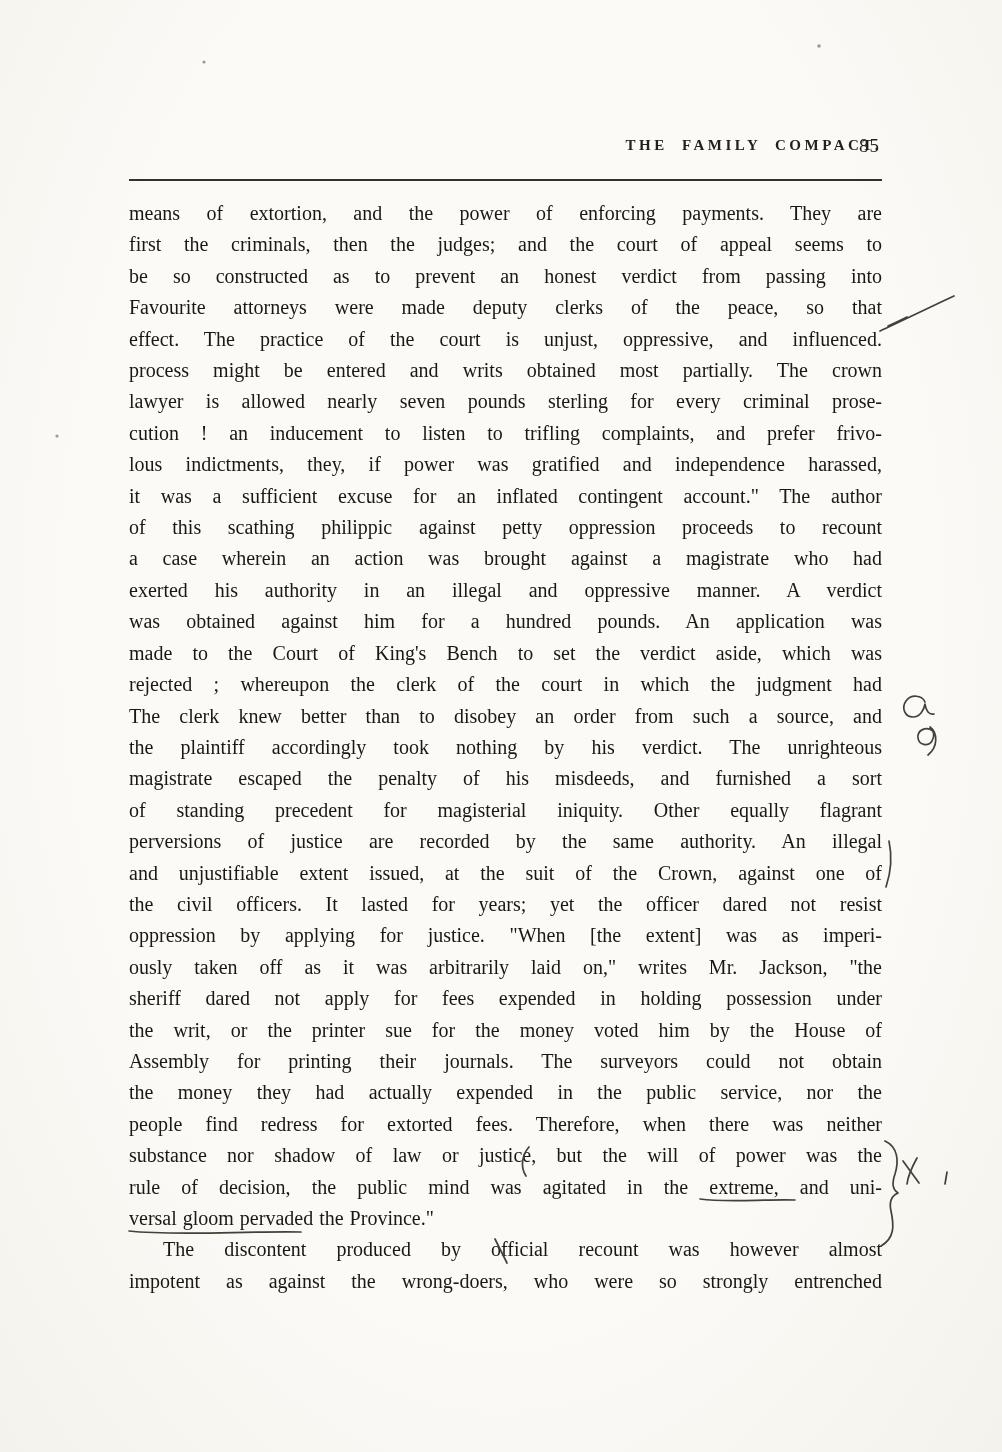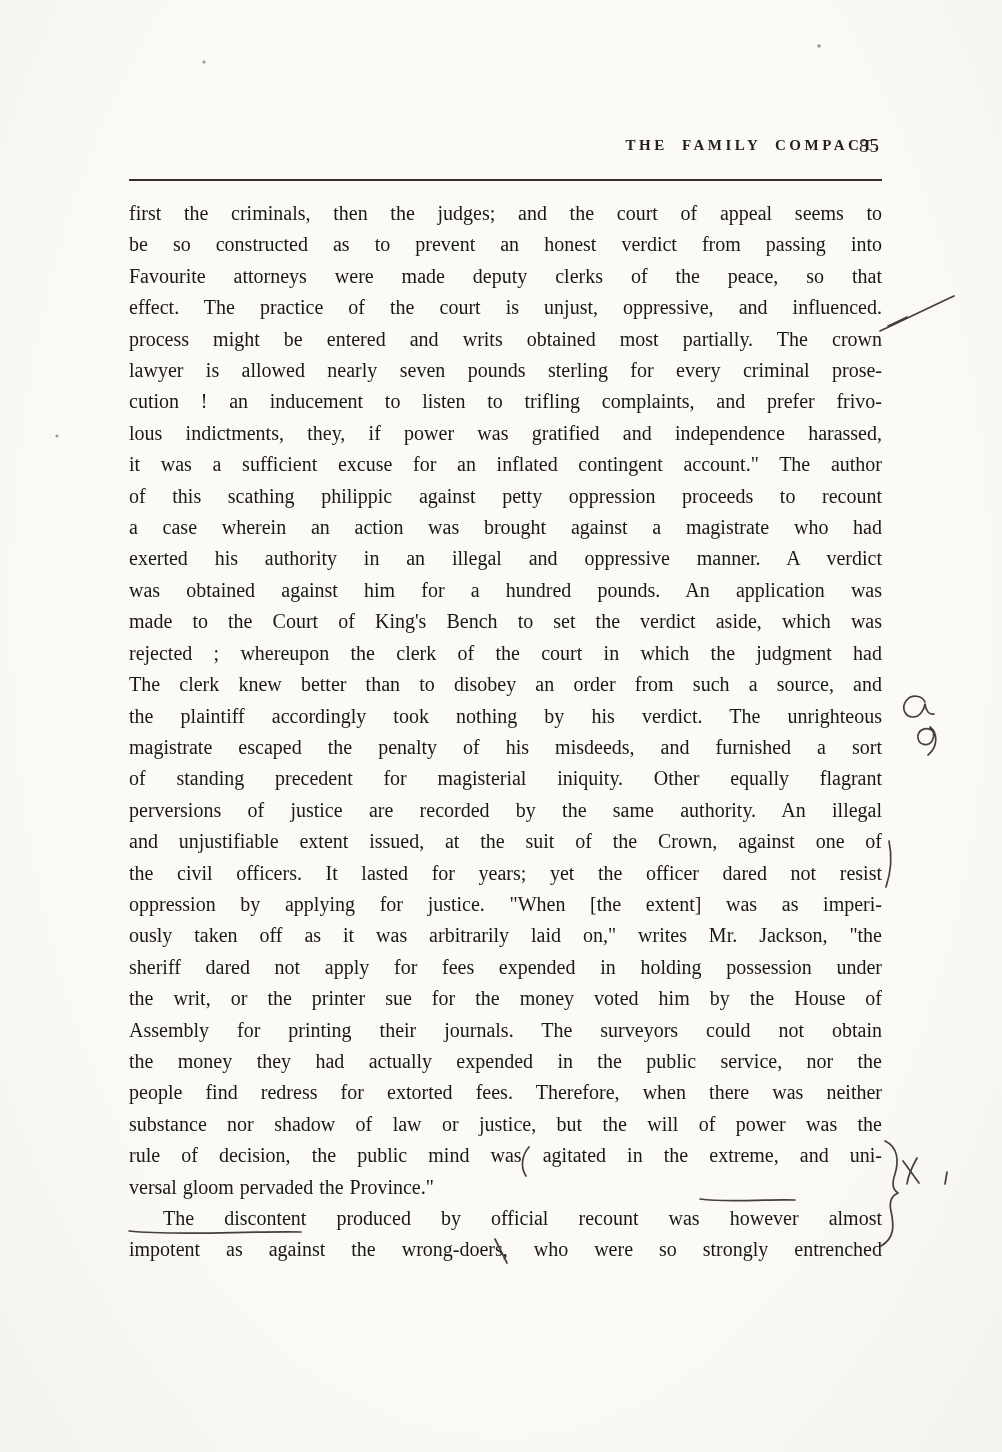--- a/index.html
+++ b/index.html
@@ -81,20 +81,21 @@
 
   <div class="header">
     <div class="title">THE FAMILY COMPACT.</div>
     <div class="page-number">85</div>
   </div>
 
   <div class="rule"></div>
 
   <div class="body-text">
       <div>
+        <div class="line">means of extortion, and the power of enforcing payments. They are</div>
         <div class="line">first the criminals, then the judges; and the court of appeal seems to</div>
         <div class="line">be so constructed as to prevent an honest verdict from passing into</div>
         <div class="line">Favourite attorneys were made deputy clerks of the peace, so that</div>
         <div class="line">effect. The practice of the court is unjust, oppressive, and influenced.</div>
         <div class="line">process might be entered and writs obtained most partially. The crown</div>
         <div class="line">lawyer is allowed nearly seven pounds sterling for every criminal prose-</div>
         <div class="line">cution ! an inducement to listen to trifling complaints, and prefer frivo-</div>
         <div class="line">lous indictments, they, if power was gratified and independence harassed,</div>
         <div class="line">it was a sufficient excuse for an inflated contingent account." The author</div>
         <div class="line">of this scathing philippic against petty oppression proceeds to recount</div>

